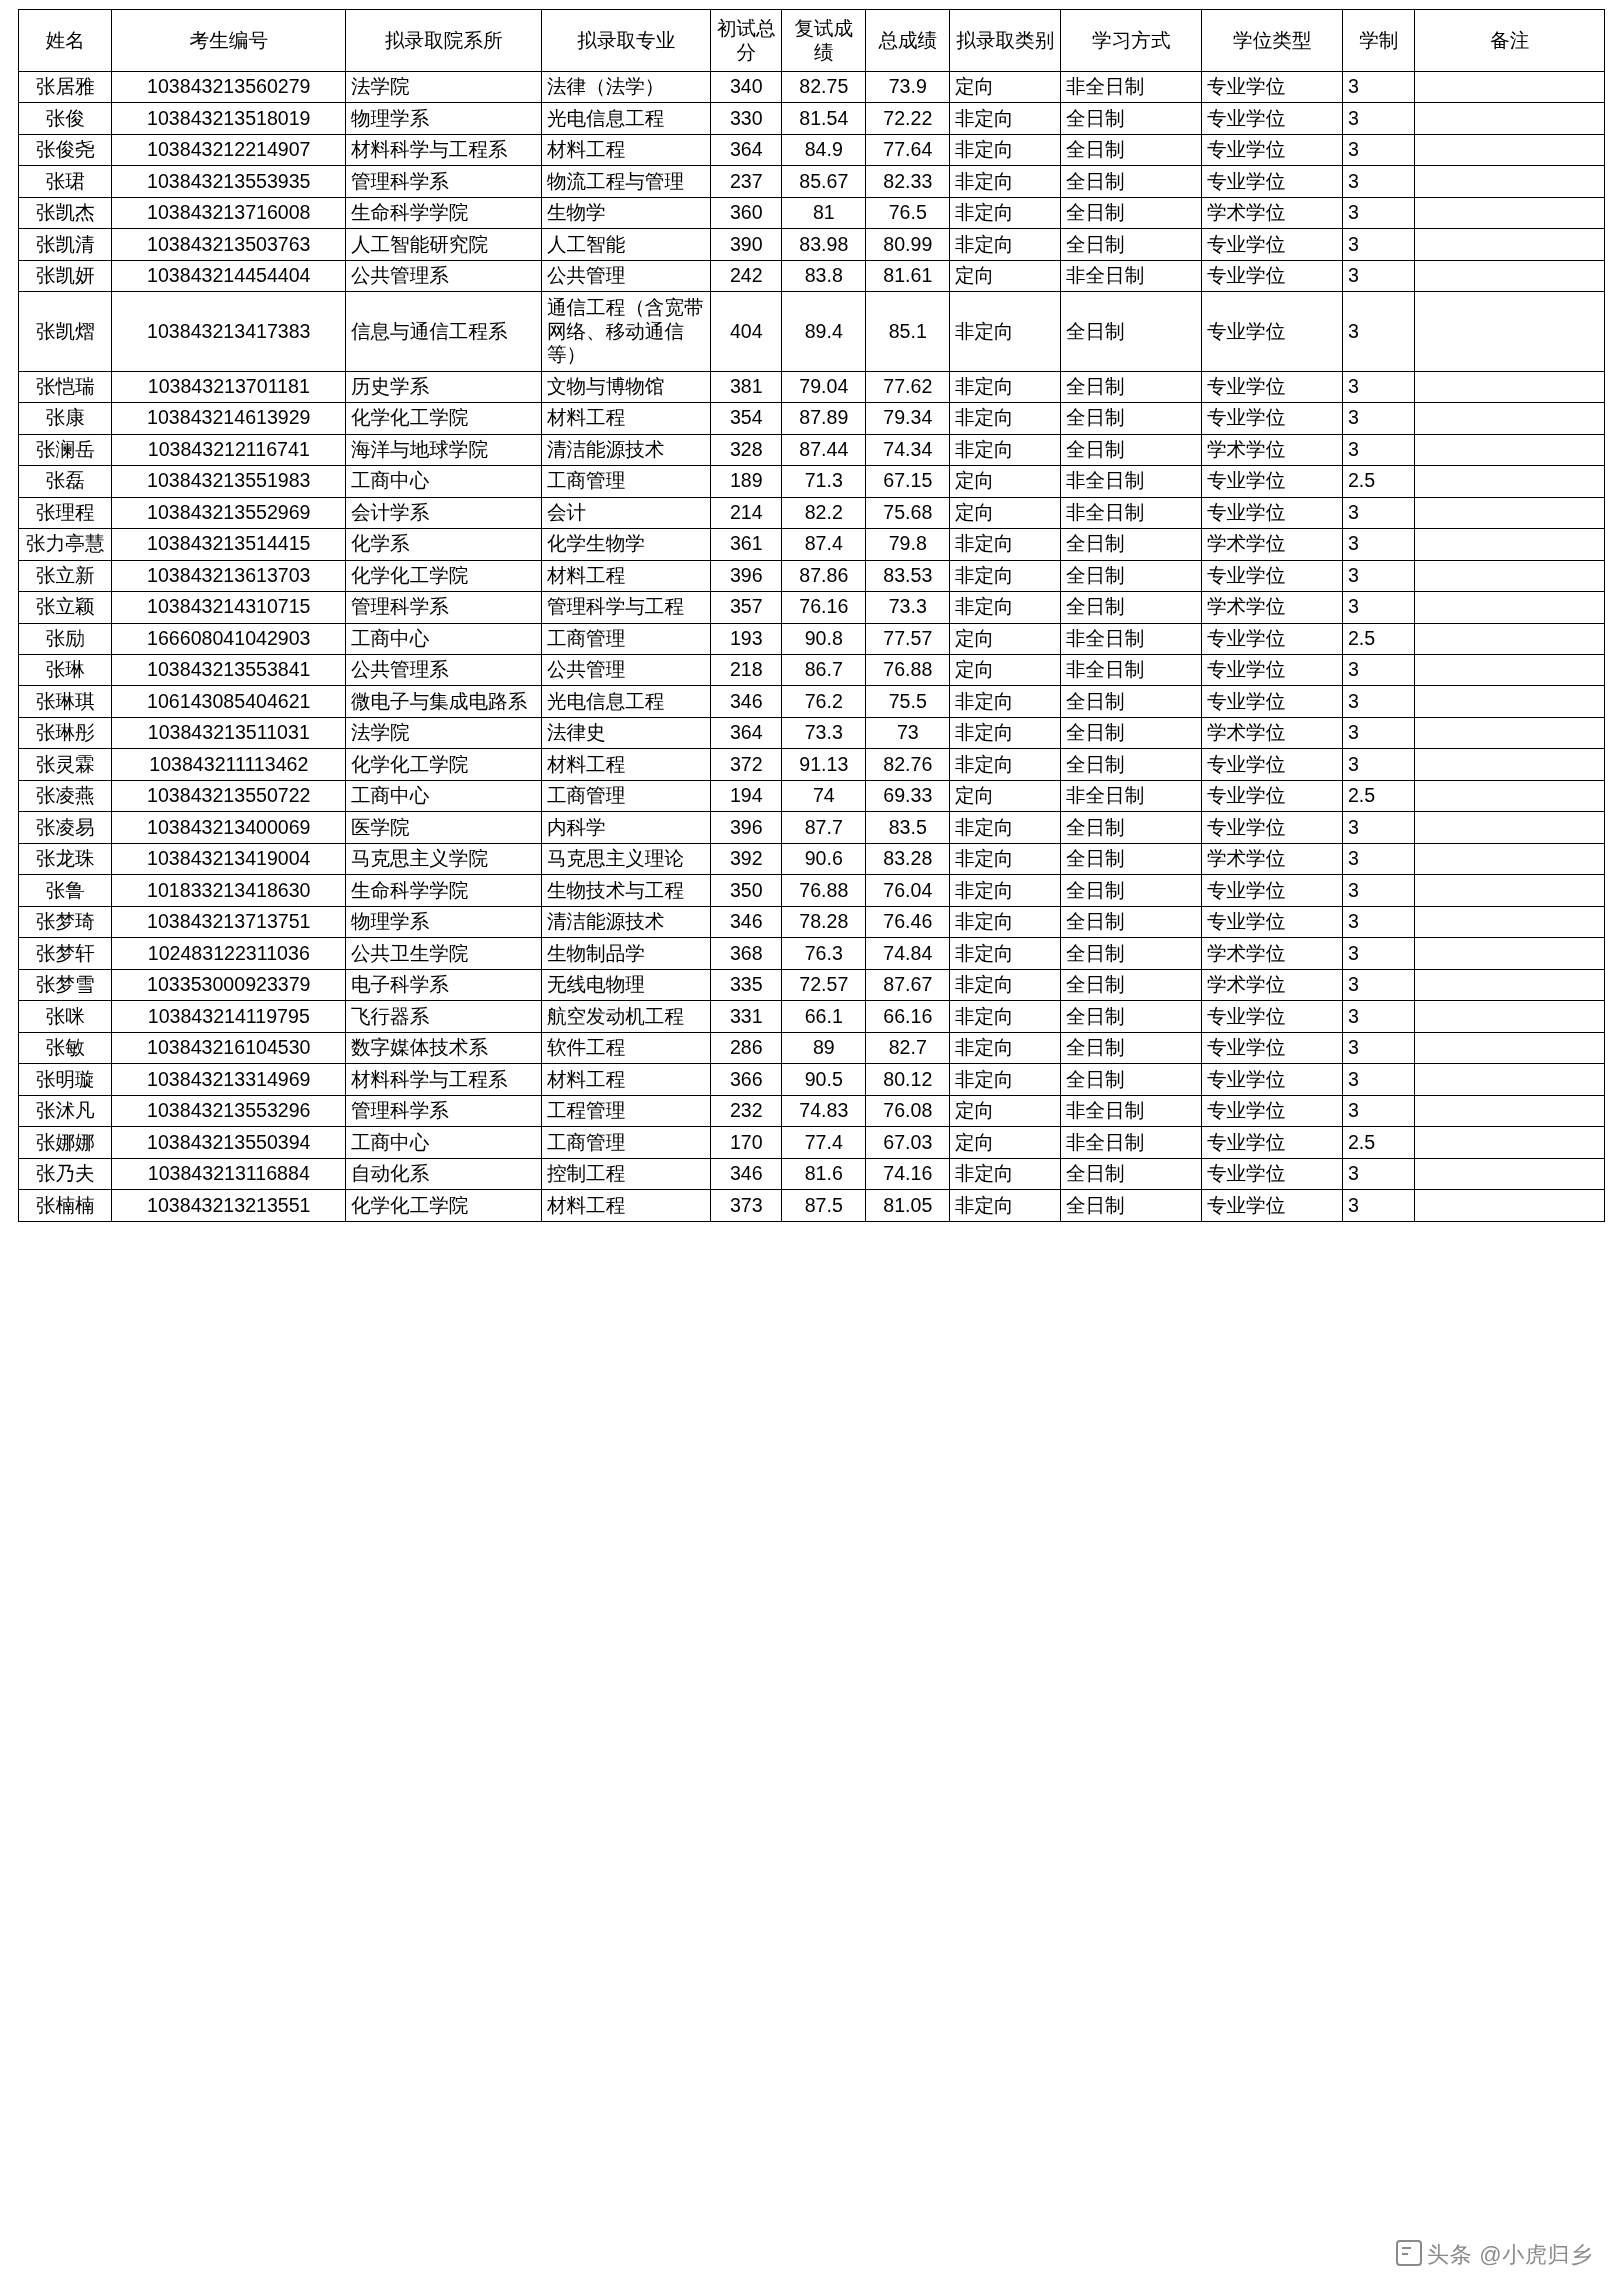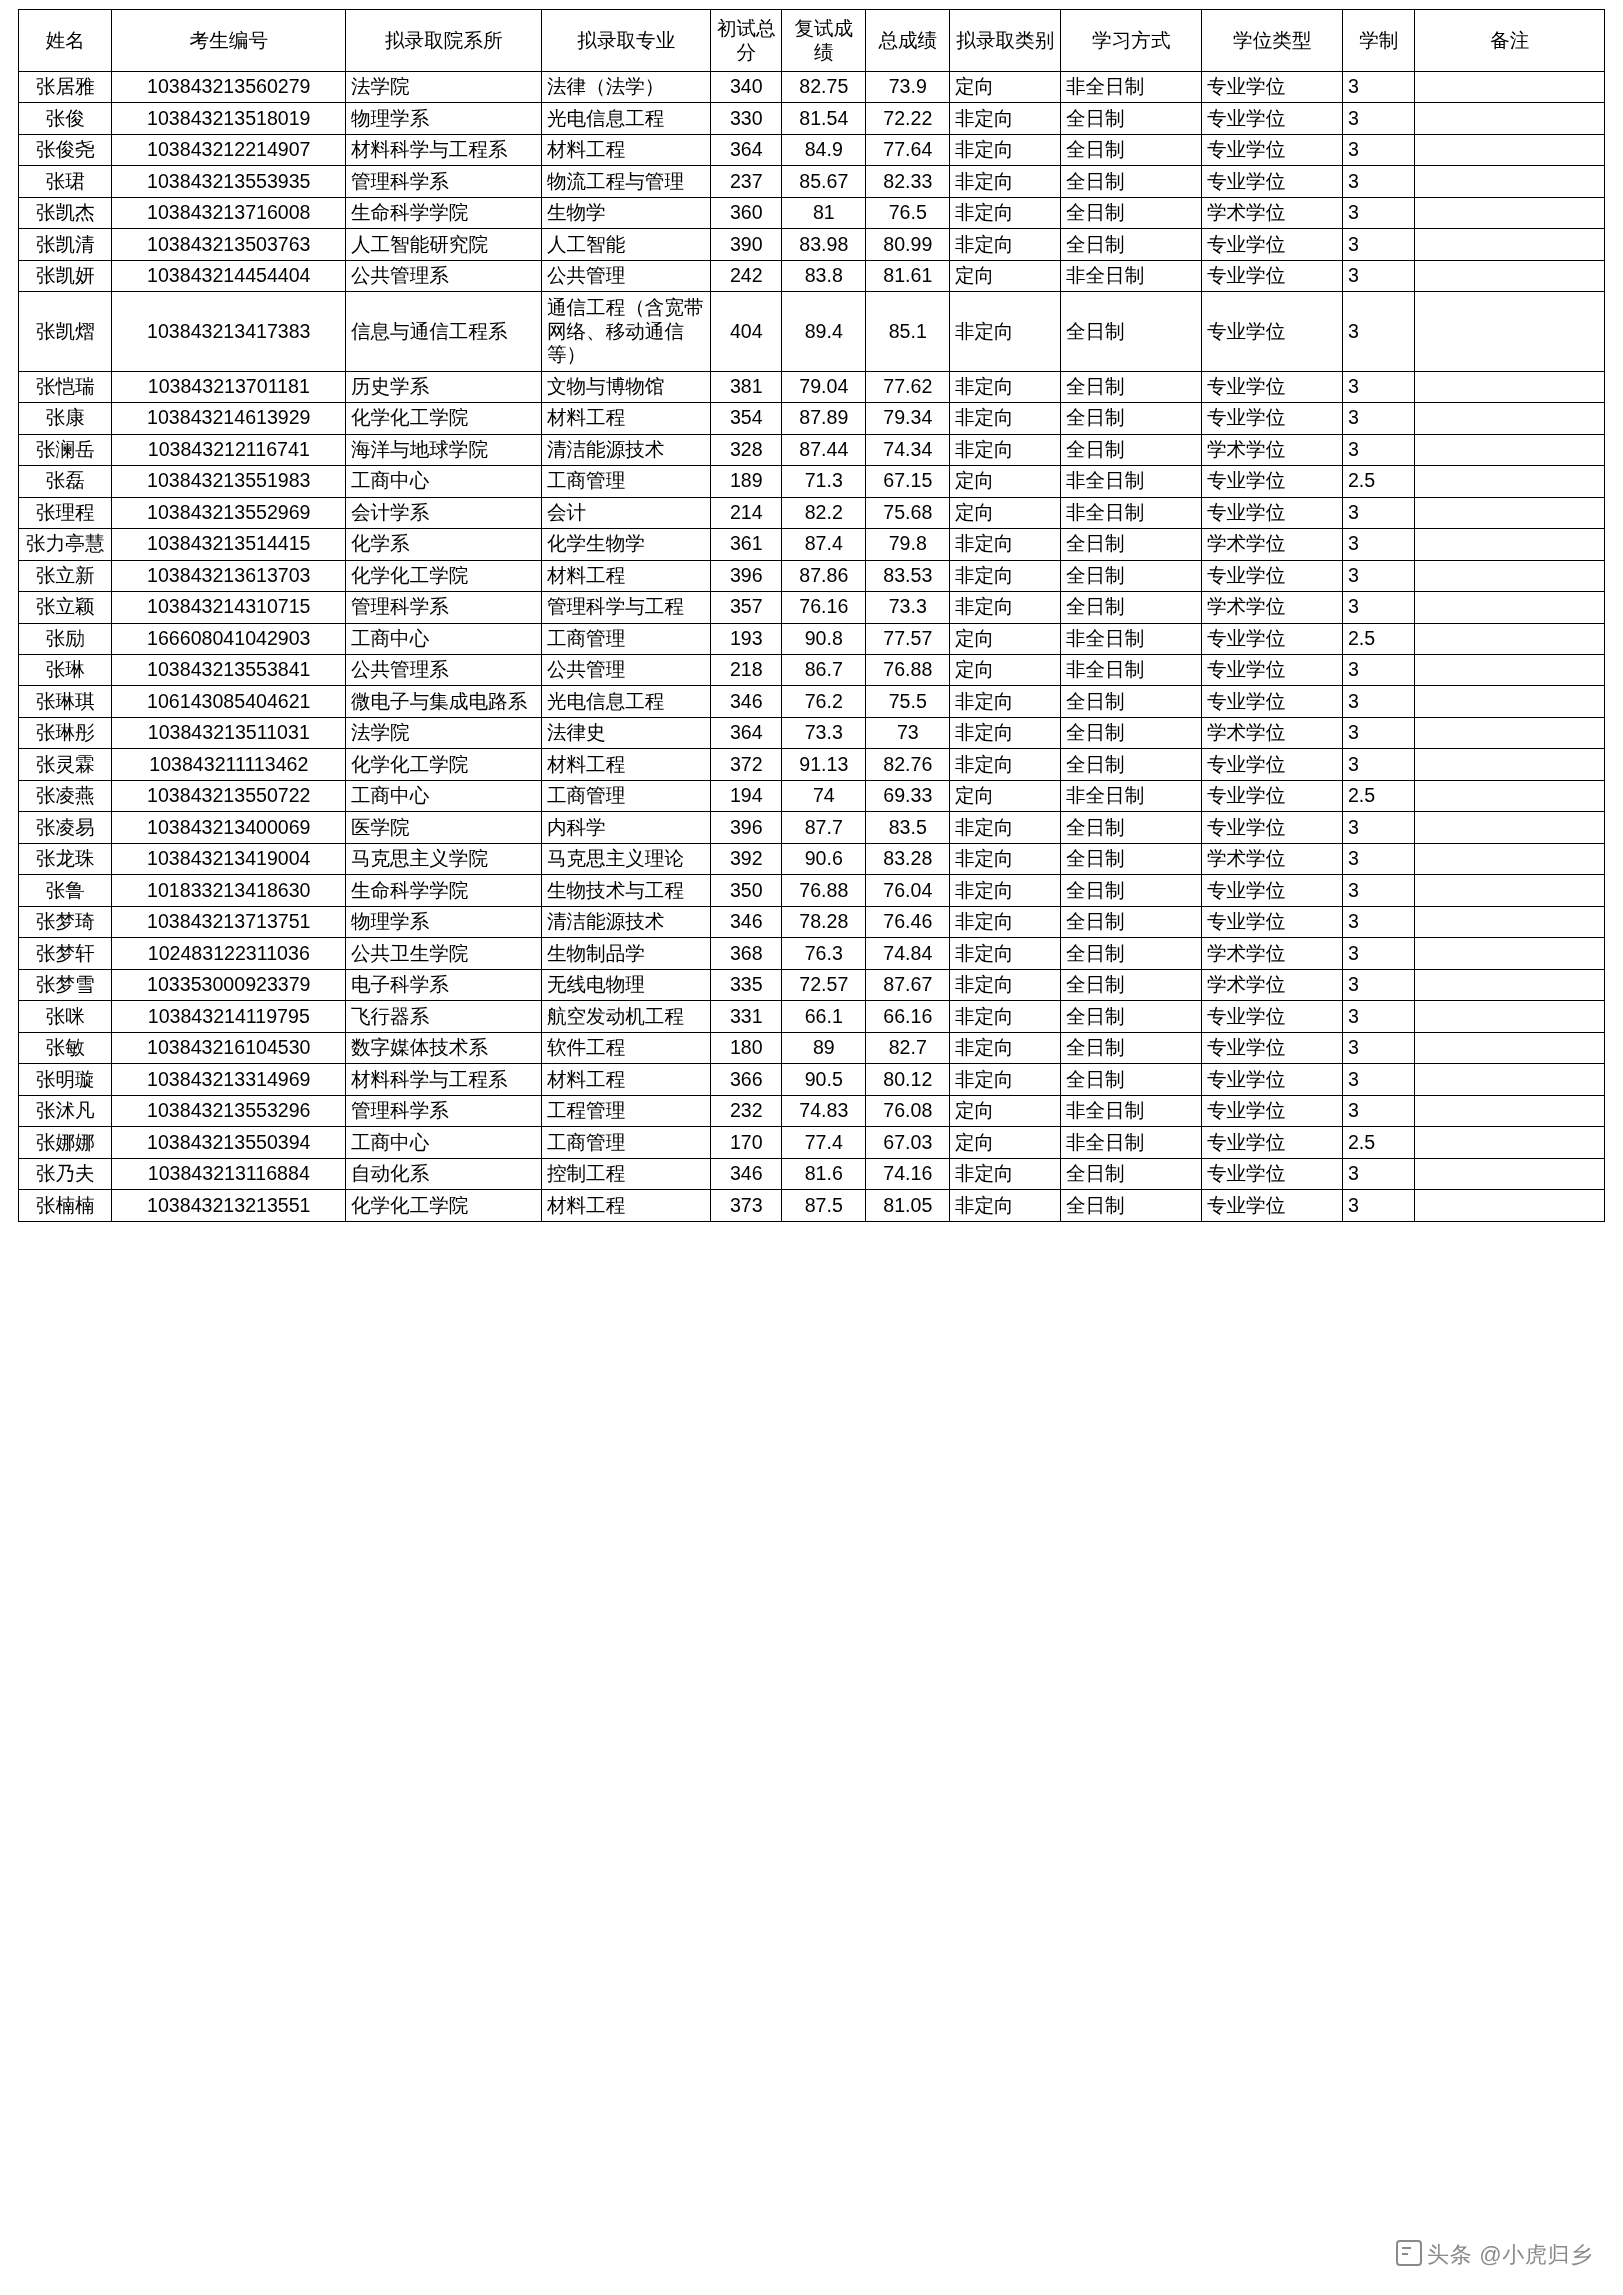--- a/index.html
+++ b/index.html
@@ -529,21 +529,21 @@
           <td class="lft">全日制</td>
           <td class="lft">专业学位</td>
           <td class="lft">3</td>
           <td class="lft"></td>
         </tr>
         <tr>
           <td class="ctr">张敏</td>
           <td class="ctr">103843216104530</td>
           <td class="lft">数字媒体技术系</td>
           <td class="lft">软件工程</td>
-          <td class="num">180</td>
+          <td class="num">286</td>
           <td class="num">89</td>
           <td class="num">82.7</td>
           <td class="lft">非定向</td>
           <td class="lft">全日制</td>
           <td class="lft">专业学位</td>
           <td class="lft">3</td>
           <td class="lft"></td>
         </tr>
         <tr>
           <td class="ctr">张明璇</td>

